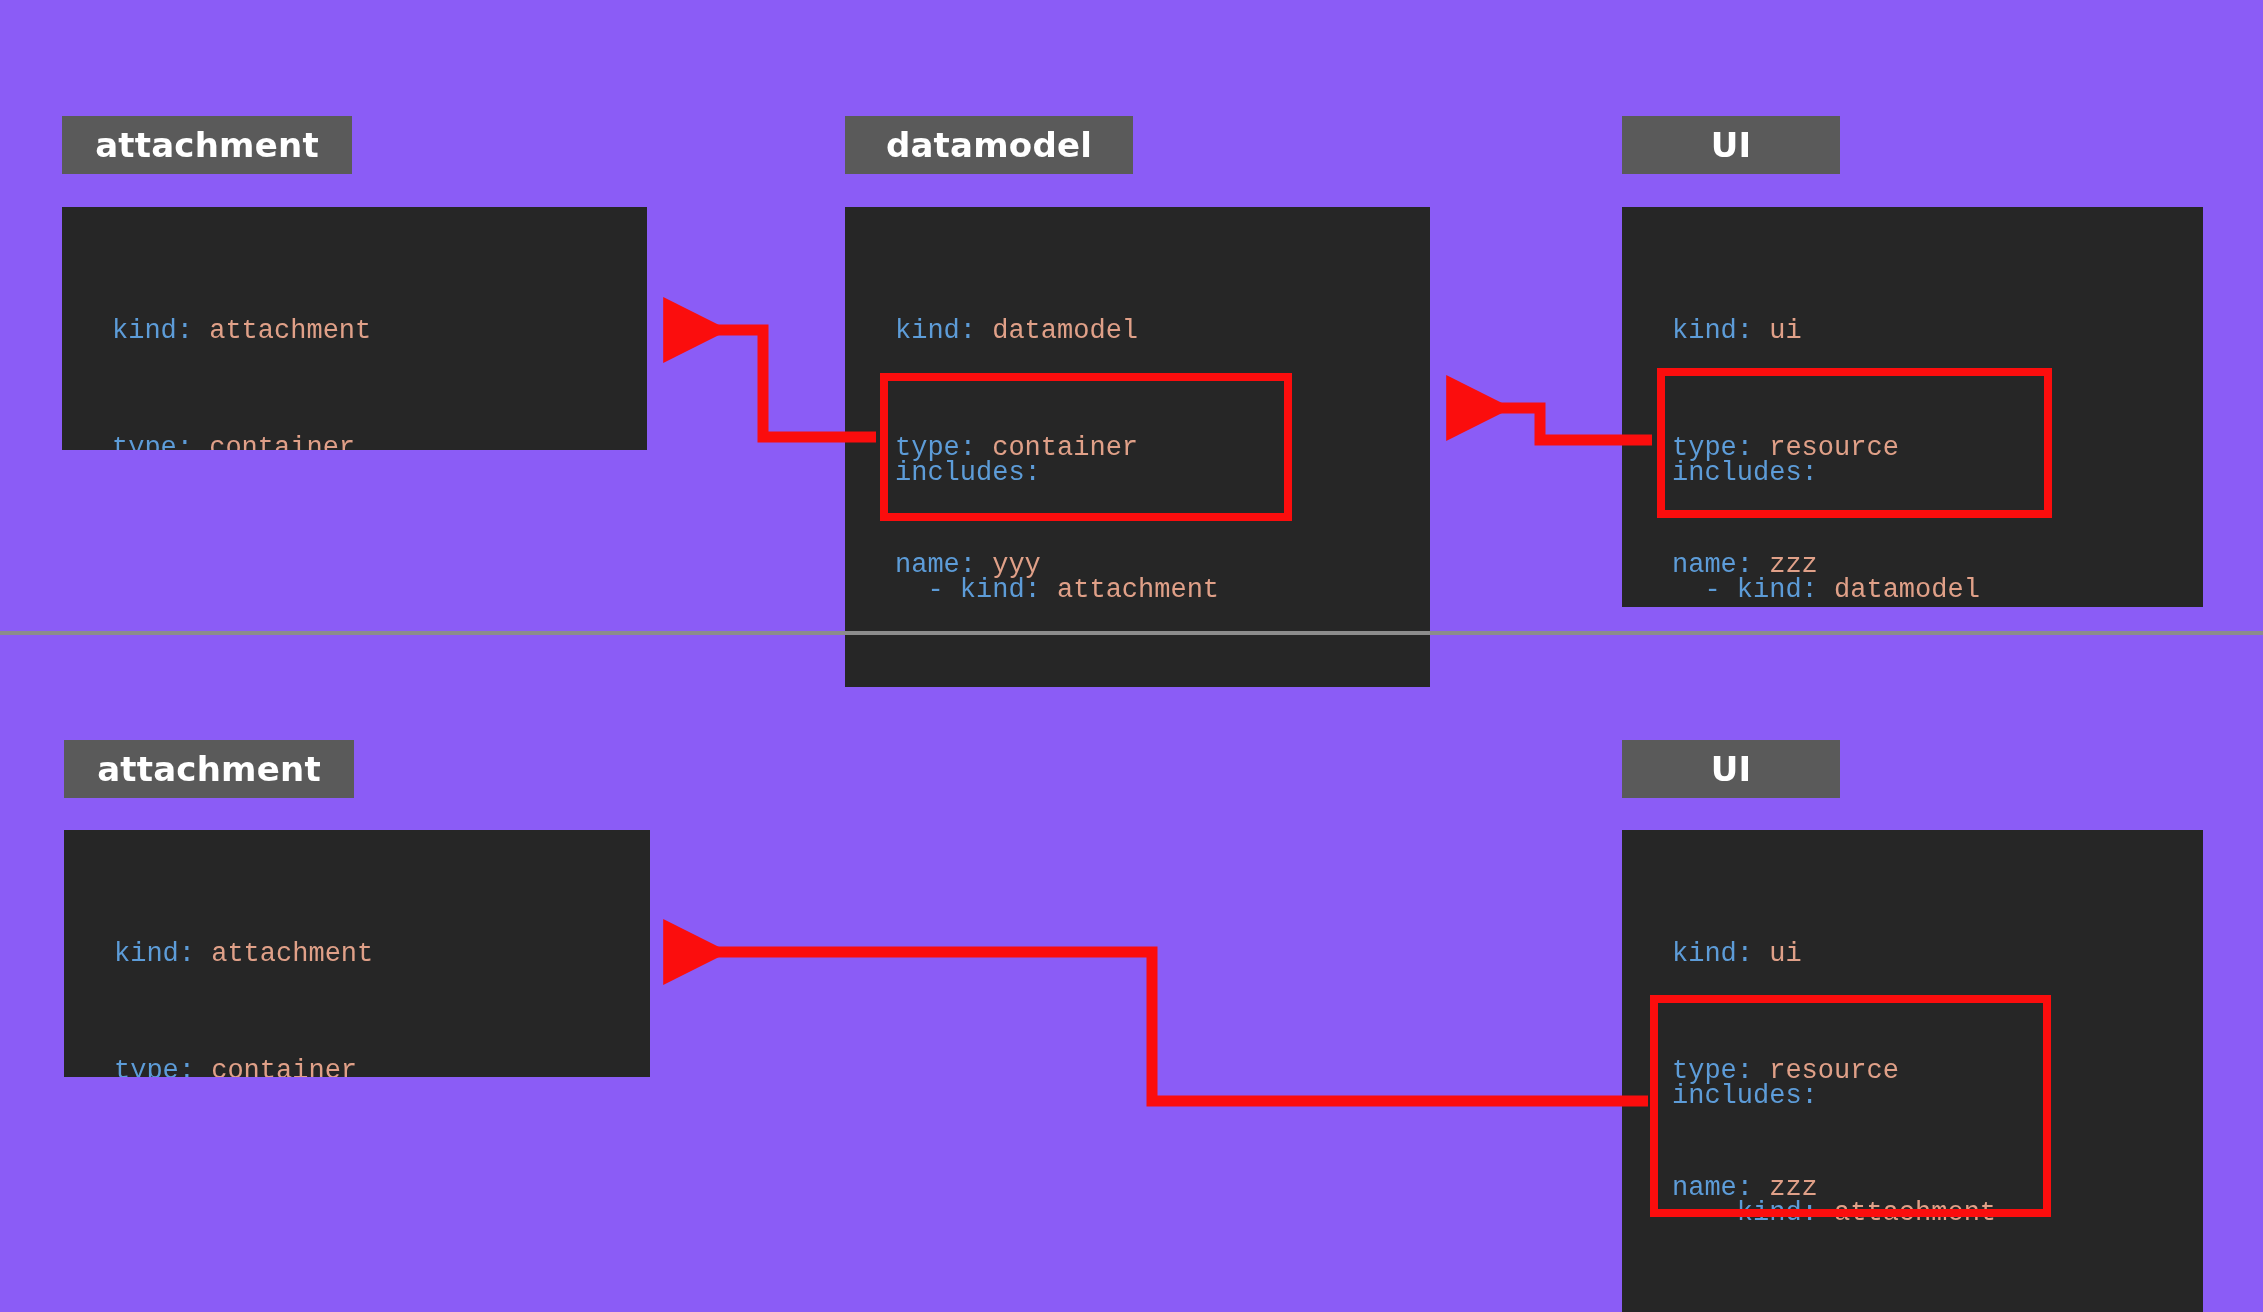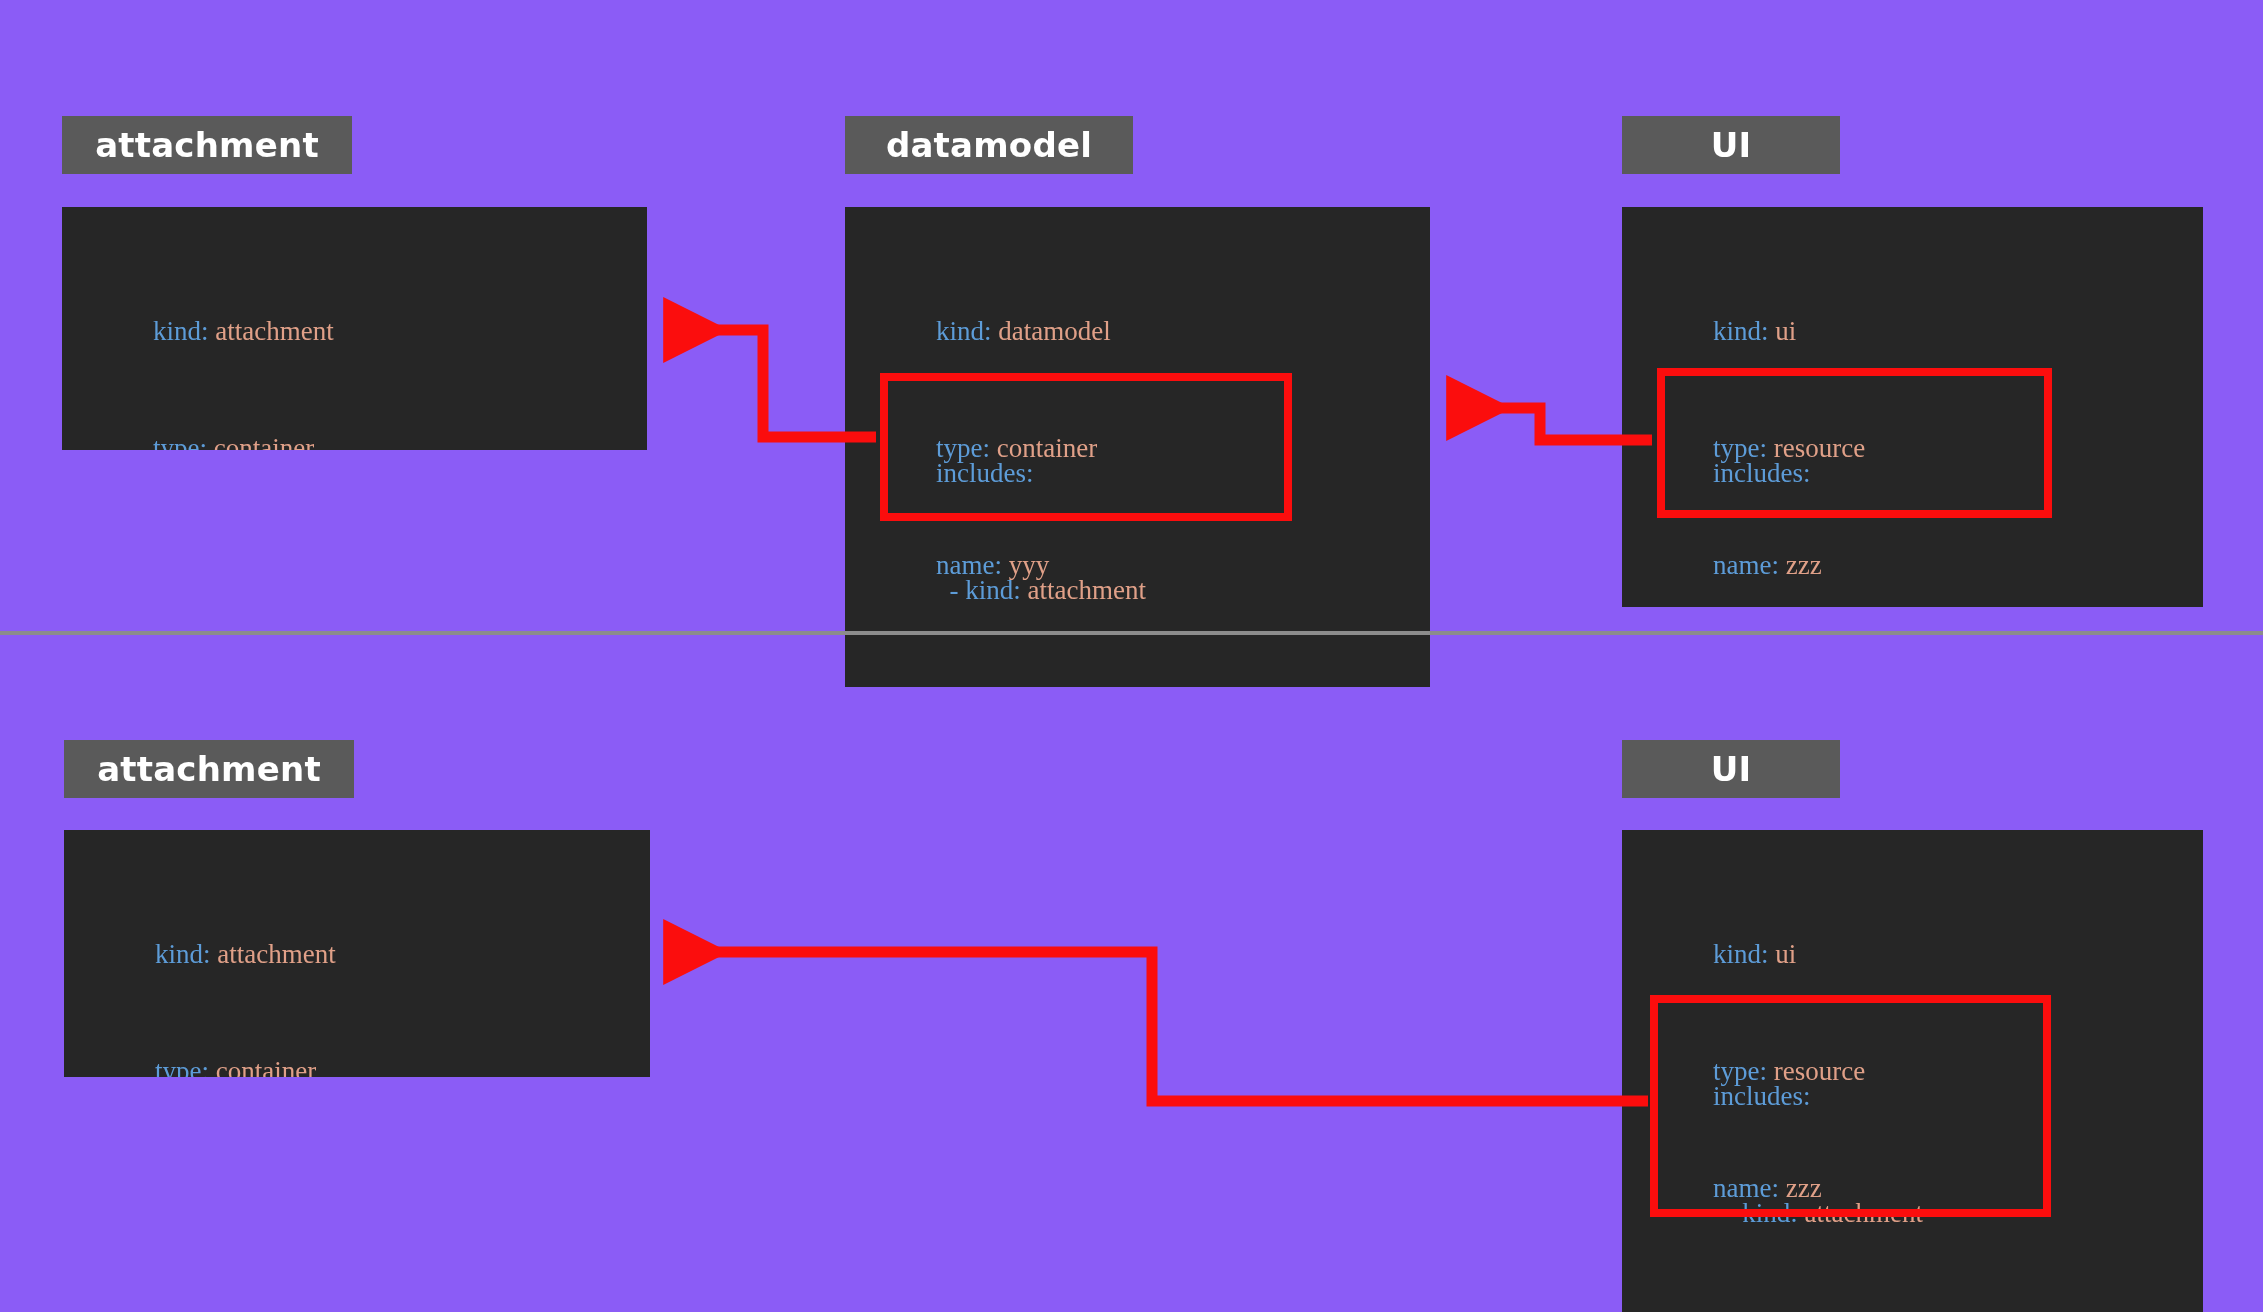--- a/index.html
+++ b/index.html
@@ -45,26 +45,25 @@
 
   
   .panel {
     position: absolute;
     background: #262626;
     box-sizing: border-box;
     overflow: hidden;
   }
   .code {
     position: absolute;
-    font-family: Liberation Serif, serif;
+    font-family: Liberation Mono, monospace;
     font-size: 27px;
     line-height: 39px;
     white-space: pre;
     color: #e0a088;
-    margin-left: 41px;
   }
   .k  { color: #5d9cd8; }
   .v  { color: #e0a088; }
 
   
   .hl {
     position: absolute;
     border: 8px solid #fb0d0d;
     box-sizing: border-box;
     background: transparent;
@@ -123,20 +122,21 @@
     <span>UI</span>
   </div>
   <div class="panel" style="left:1622px; top:207px; width:581px; height:400px;">
     <div class="code" style="left:50px; top:27px;">
       <div><span class="k">kind:</span> <span class="v">ui</span></div>
       <div><span class="k">type:</span> <span class="v">resource</span></div>
       <div><span class="k">name:</span> <span class="v">zzz</span></div>
     </div>
     <div class="code" style="left:50px; top:169px;">
       <div><span class="k">includes:</span></div>
+      <div>&nbsp;&nbsp;<span class="k">- kind:</span> <span class="v">datamodel</span></div>
       
     </div>
     <div class="code" style="left:50px; top:323px;">
       
     </div>
   </div>
   <div class="hl" style="left:1657px; top:368px; width:395px; height:150px;"></div>
 
   <div class="divider" style="top:631px;"></div>
 

